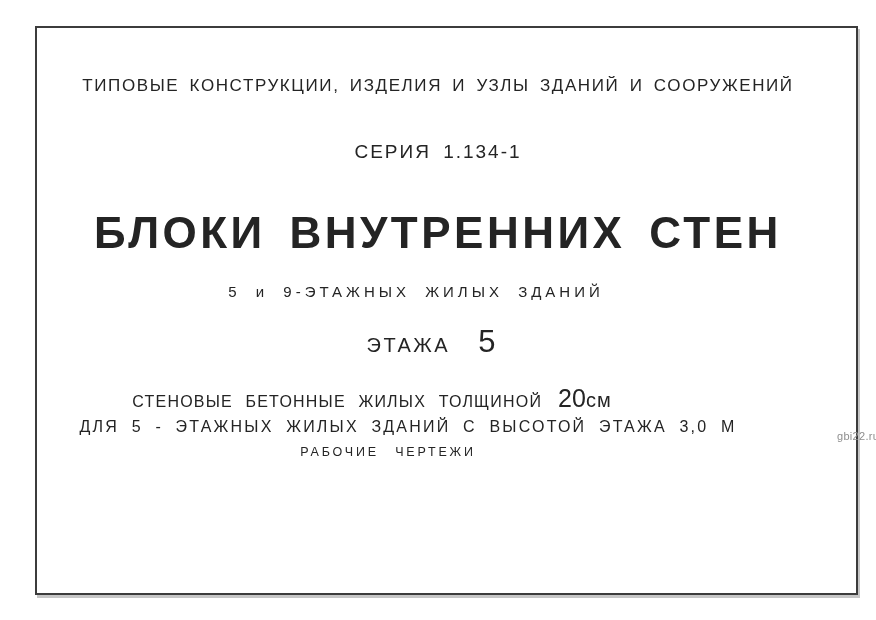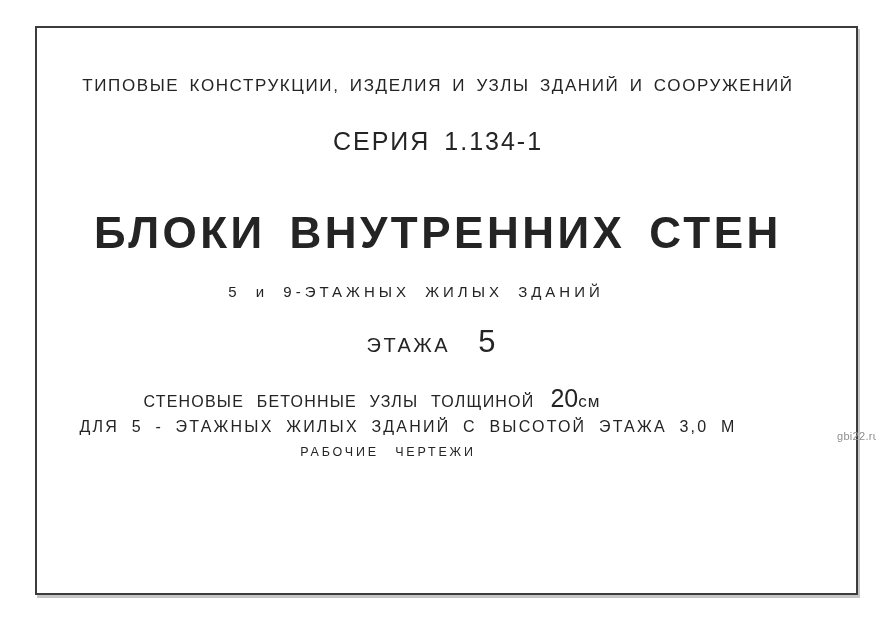--- a/index.html
+++ b/index.html
@@ -35,22 +35,22 @@
     color: #242424;
   }
   .header-line {
     top: 77px;
     font-size: 17px;
     letter-spacing: 1.6px;
     word-spacing: 4px;
     font-weight: 500;
   }
   .series-line {
-    top: 129px;
-    font-size: 25px;
+    top: 142px;
+    font-size: 19px;
     letter-spacing: 2px;
     word-spacing: 5px;
   }
   .main-title {
     top: 211px;
     font-size: 44px;
     font-weight: 700;
     letter-spacing: 3.5px;
     word-spacing: 8px;
   }
@@ -78,21 +78,21 @@
     letter-spacing: 1.2px;
     word-spacing: 7px;
     transform: translateX(-66px);
   }
   .spec-thickness {
     font-size: 25px;
     letter-spacing: 0;
     margin-left: 16px;
   }
   .spec-unit {
-    font-size: 17px;
+    font-size: 20px;
     letter-spacing: 1px;
   }
   .spec-line2 {
     top: 419px;
     font-size: 16px;
     letter-spacing: 2.2px;
     word-spacing: 6px;
     transform: translateX(-30px);
   }
   .spec-line3 {
@@ -126,21 +126,21 @@
 
   <div class="line main-title">БЛОКИ ВНУТРЕННИХ СТЕН</div>
 
   <div class="line subtitle">5 и 9-ЭТАЖНЫХ ЖИЛЫХ ЗДАНИЙ</div>
 
   <div class="line issue-line">
     <span>ЭТАЖА</span><span class="issue-number">5</span>
   </div>
 
   <div class="line spec-line1">
-    <span>СТЕНОВЫЕ БЕТОННЫЕ УЗЛЫ ТОЛЩИНОЙ</span><span class="spec-thickness">20</span><span class="spec-unit">см</span>
+    <span>СТЕНОВЫЕ БЕТОННЫЕ ЖИЛЫХ ТОЛЩИНОЙ</span><span class="spec-thickness">20</span><span class="spec-unit">см</span>
   </div>
 
   <div class="line spec-line2">ДЛЯ 5 - ЭТАЖНЫХ ЖИЛЫХ ЗДАНИЙ С ВЫСОТОЙ ЭТАЖА 3,0 М</div>
 
   <div class="line spec-line3">РАБОЧИЕ ЧЕРТЕЖИ</div>
 
   <div class="watermark">gbi22.ru</div>
 
 </div>
 

